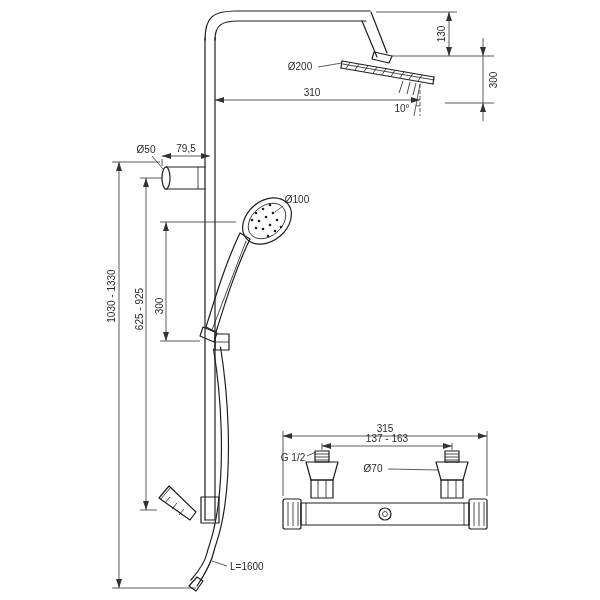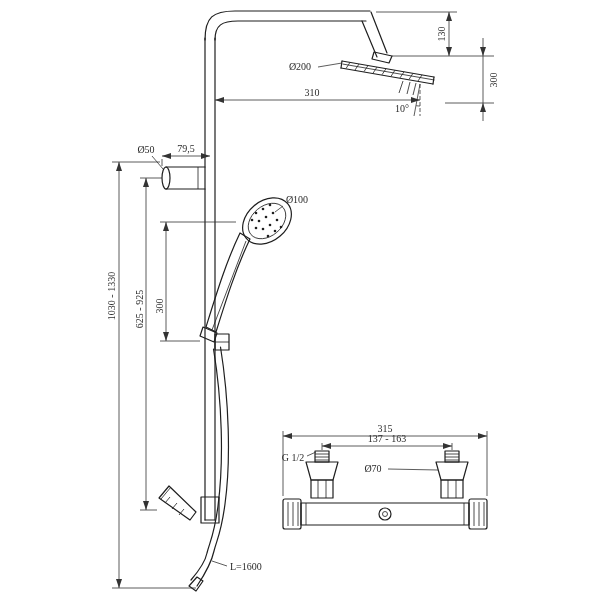--- a/index.html
+++ b/index.html
@@ -1,17 +1,17 @@
 <!DOCTYPE html>
 <html><head>
 <meta charset="utf-8">
 <style>
   html,body{margin:0;padding:0;background:#ffffff;}
   #stage{position:relative;width:600px;height:600px;background:#ffffff;overflow:hidden;
-         font-family:Liberation Serif, serif;}
+         font-family:Liberation Sans, sans-serif;}
   svg{display:block;}
   .draw{stroke:#1f1f1f;stroke-width:1.2;fill:none;stroke-linecap:round;stroke-linejoin:round;}
   .thin{stroke:#1f1f1f;stroke-width:0.8;fill:none;}
   .dim{stroke:#333333;stroke-width:0.8;fill:none;}
   .lbl{font-size:10px;fill:#2b2b2b;stroke:none;}
   .dot{fill:#1f1f1f;stroke:none;}
 </style>
 </head>
 <body>
 

